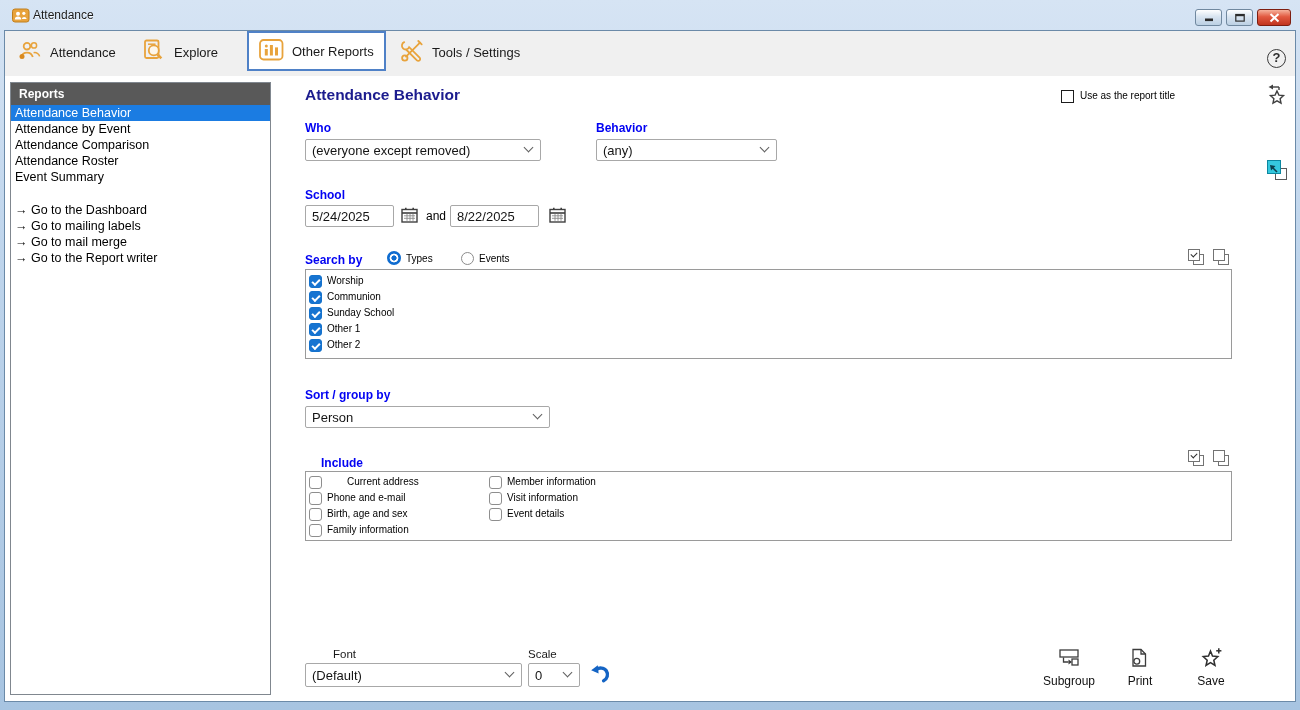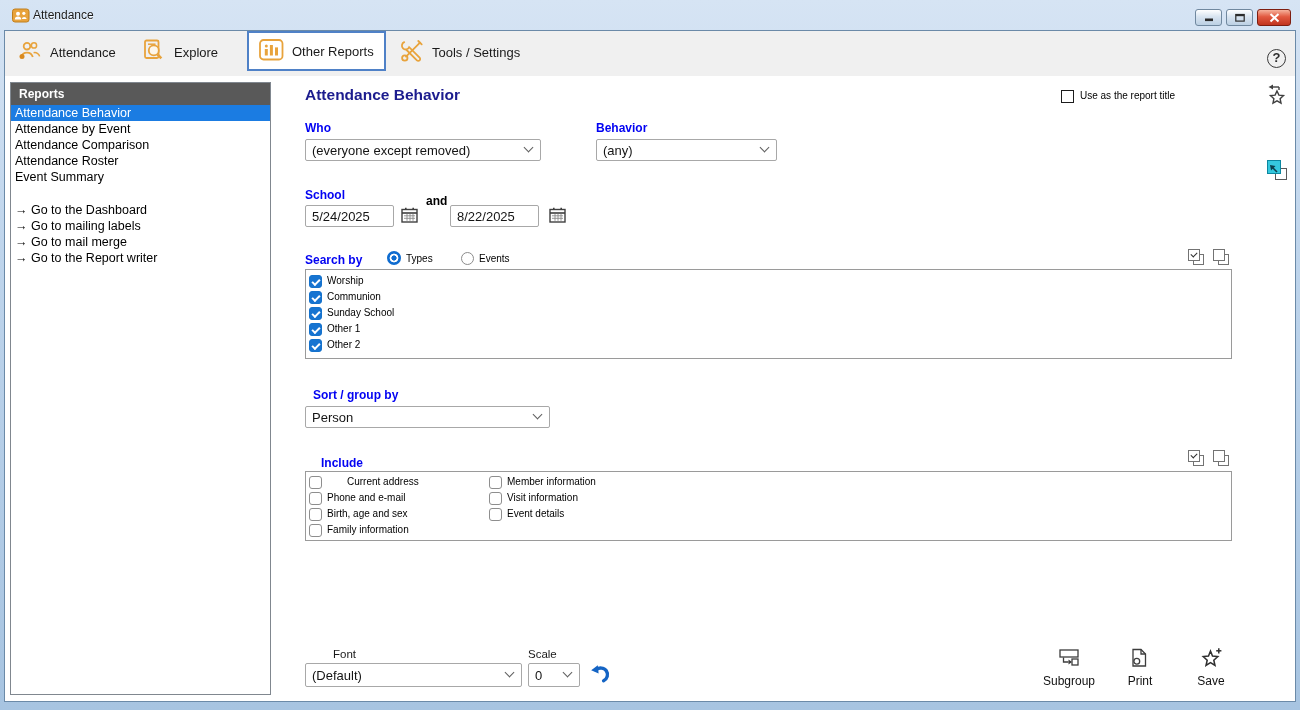--- a/index.html
+++ b/index.html
@@ -229,21 +229,21 @@
         </g>
         <g stroke="#8a8a8a" stroke-width="0.9">
           <line x1="3" y1="8.8" x2="14" y2="8.8"></line>
           <line x1="3" y1="11.3" x2="14" y2="11.3"></line>
           <line x1="6" y1="7" x2="6" y2="13.8"></line>
           <line x1="9" y1="7" x2="9" y2="13.8"></line>
           <line x1="12" y1="7" x2="12" y2="13.8"></line>
         </g>
       </svg>
   </span>
-  <span class="blk" style="left:426px;top:194px;font-weight:bold;">and</span>
+  <span class="blk" style="left:426px;top:209px;font-weight:normal;">and</span>
   <div class="dateb" style="left:450px;top:205px;width:89px;height:22px;">
     <span>8/22/2025</span>
   </div>
   <span class="abs" style="left:549px;top:207px;">
     <svg width="18" height="17">
         <g stroke="#3f3f3f" fill="#fff">
           <rect x="1" y="2.5" width="15" height="12.5" stroke-width="1.4"></rect>
           <line x1="1" y1="6" x2="16" y2="6" stroke-width="1.6"></line>
           <line x1="4.8" y1="0.8" x2="4.8" y2="3" stroke-width="1.6"></line>
           <line x1="12.2" y1="0.8" x2="12.2" y2="3" stroke-width="1.6"></line>
@@ -279,21 +279,21 @@
     <span class="cb checked" style="left:3px;top:21px;"></span>
     <span class="lbl12" style="left:21px;top:21px;">Communion</span>
     <span class="cb checked" style="left:3px;top:37px;"></span>
     <span class="lbl12" style="left:21px;top:37px;">Sunday School</span>
     <span class="cb checked" style="left:3px;top:53px;"></span>
     <span class="lbl12" style="left:21px;top:53px;">Other 1</span>
     <span class="cb checked" style="left:3px;top:69px;"></span>
     <span class="lbl12" style="left:21px;top:69px;">Other 2</span>
   </div>
 
-  <span class="blab" style="left:305px;top:388px;margin-left:8px;">Sort / group by</span>
+  <span class="blab" style="left:305px;top:388px;">Sort / group by</span>
   <div class="combo" style="left:305px;top:406px;width:245px;height:22px;">
     <span class="ctext">Person</span>
     <span class="chev"></span>
   </div>
 
   <span class="blab" style="left:305px;top:456px;padding-left:16px;">Include</span>
   <span class="dup" style="left:1188px;top:450px;">
     <span class="back"></span>
     <span class="front check"></span>
   </span>

